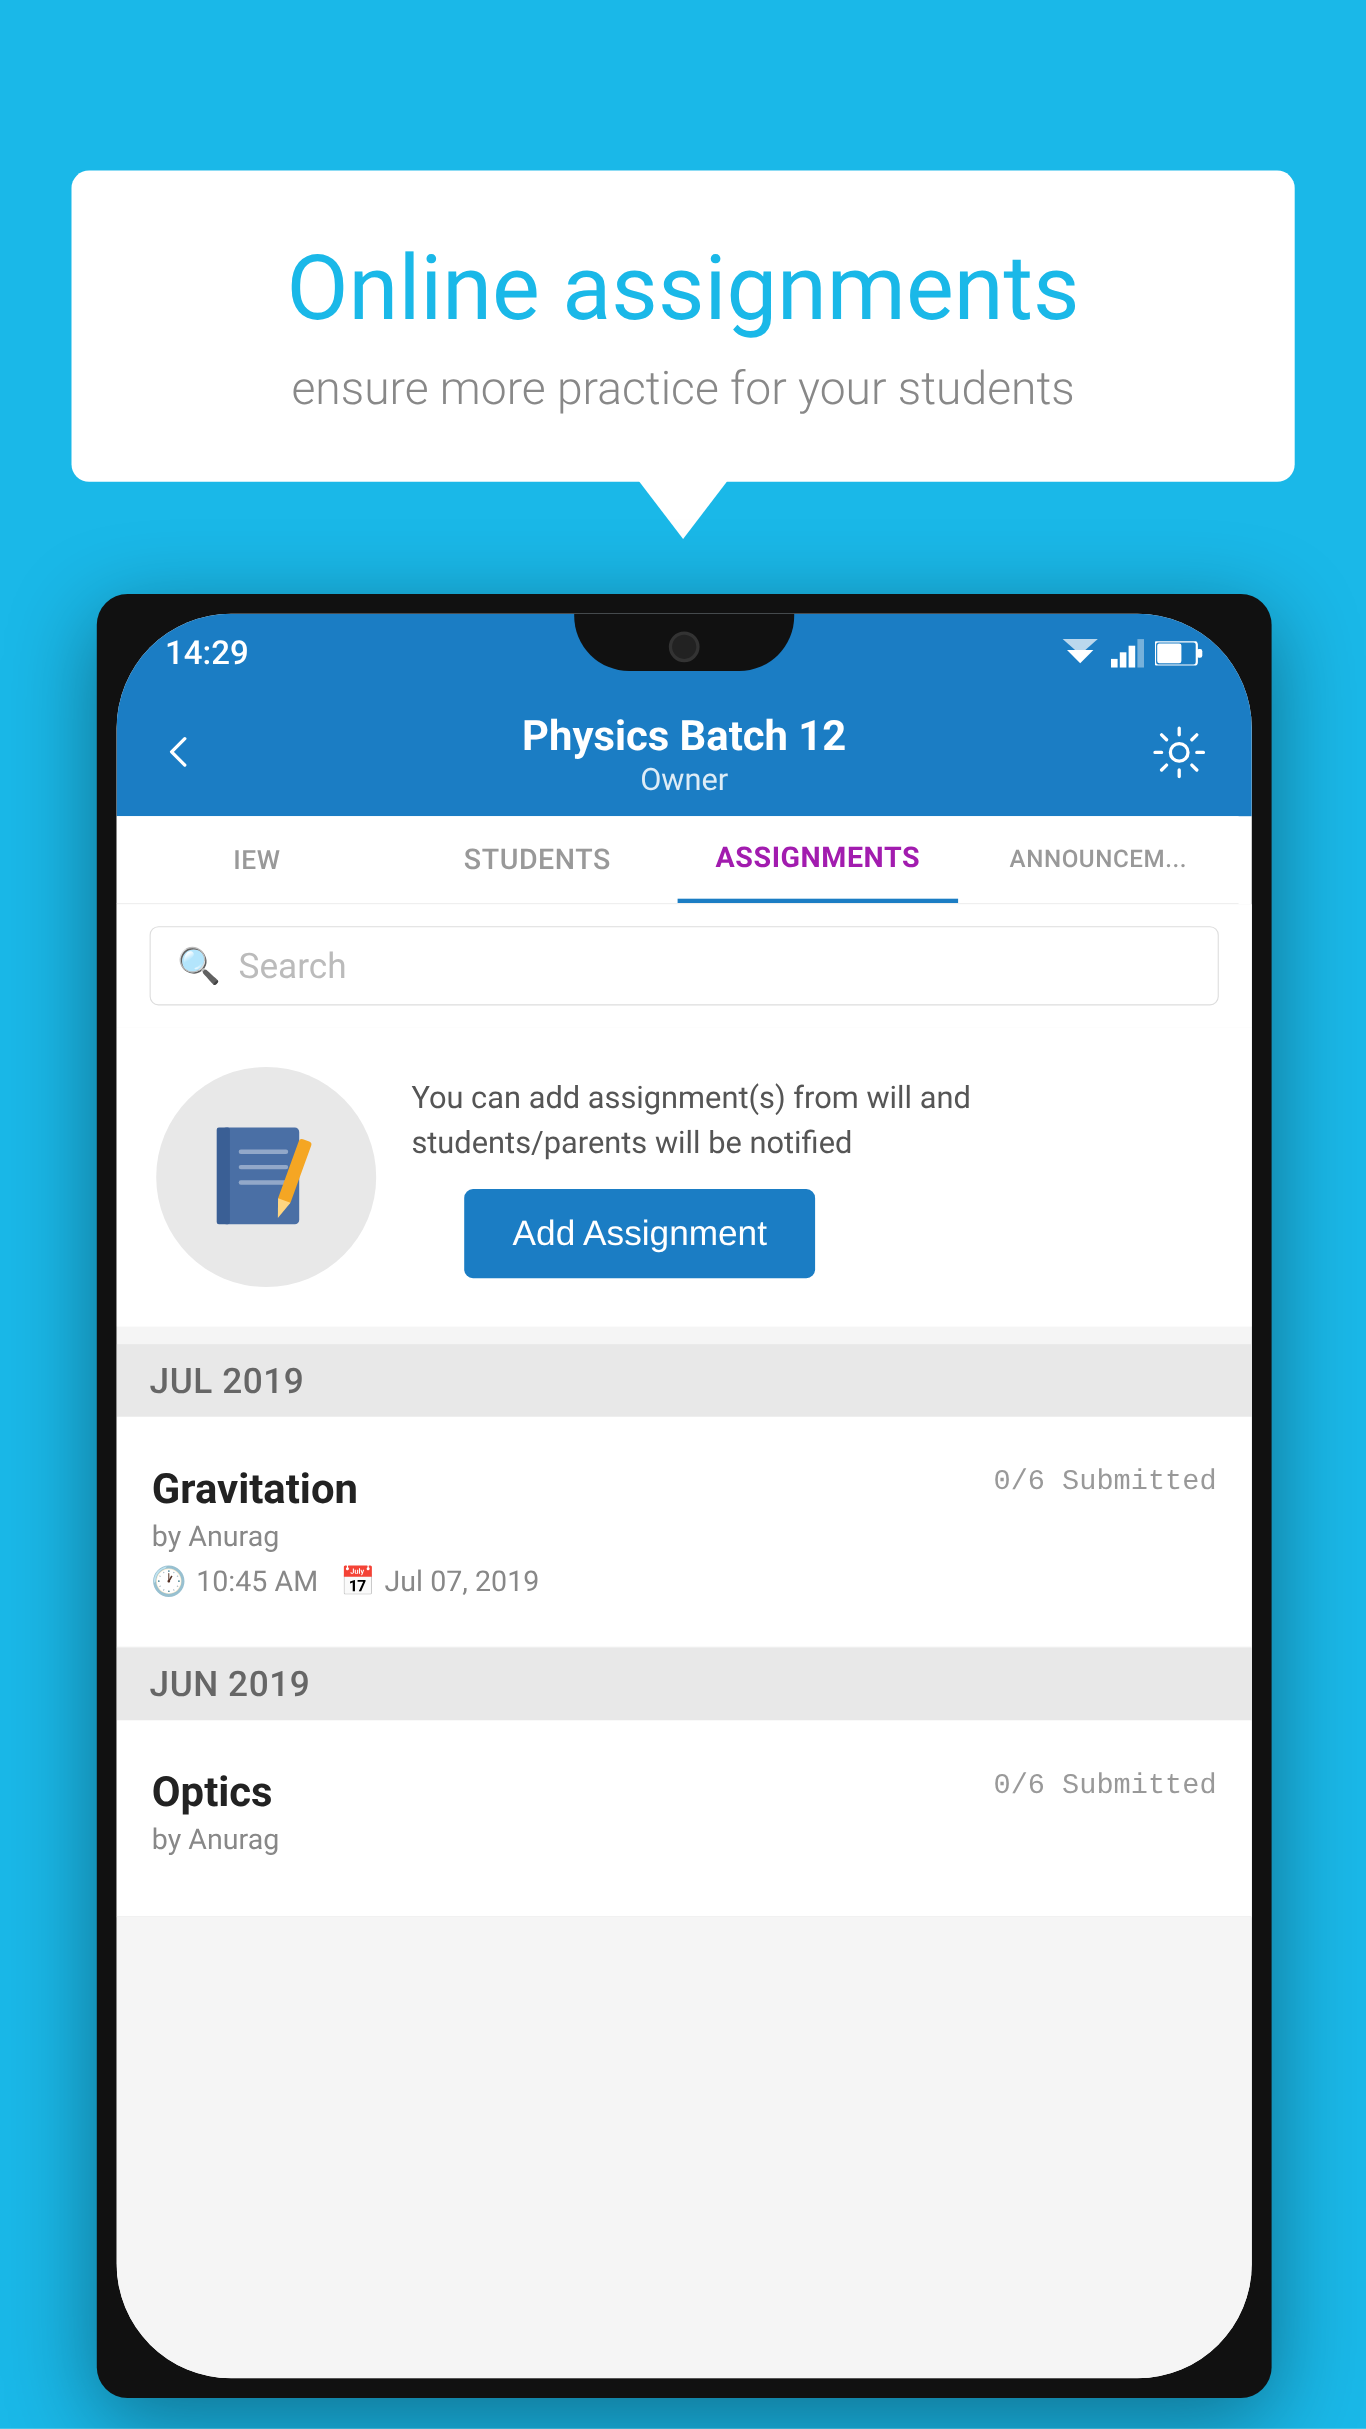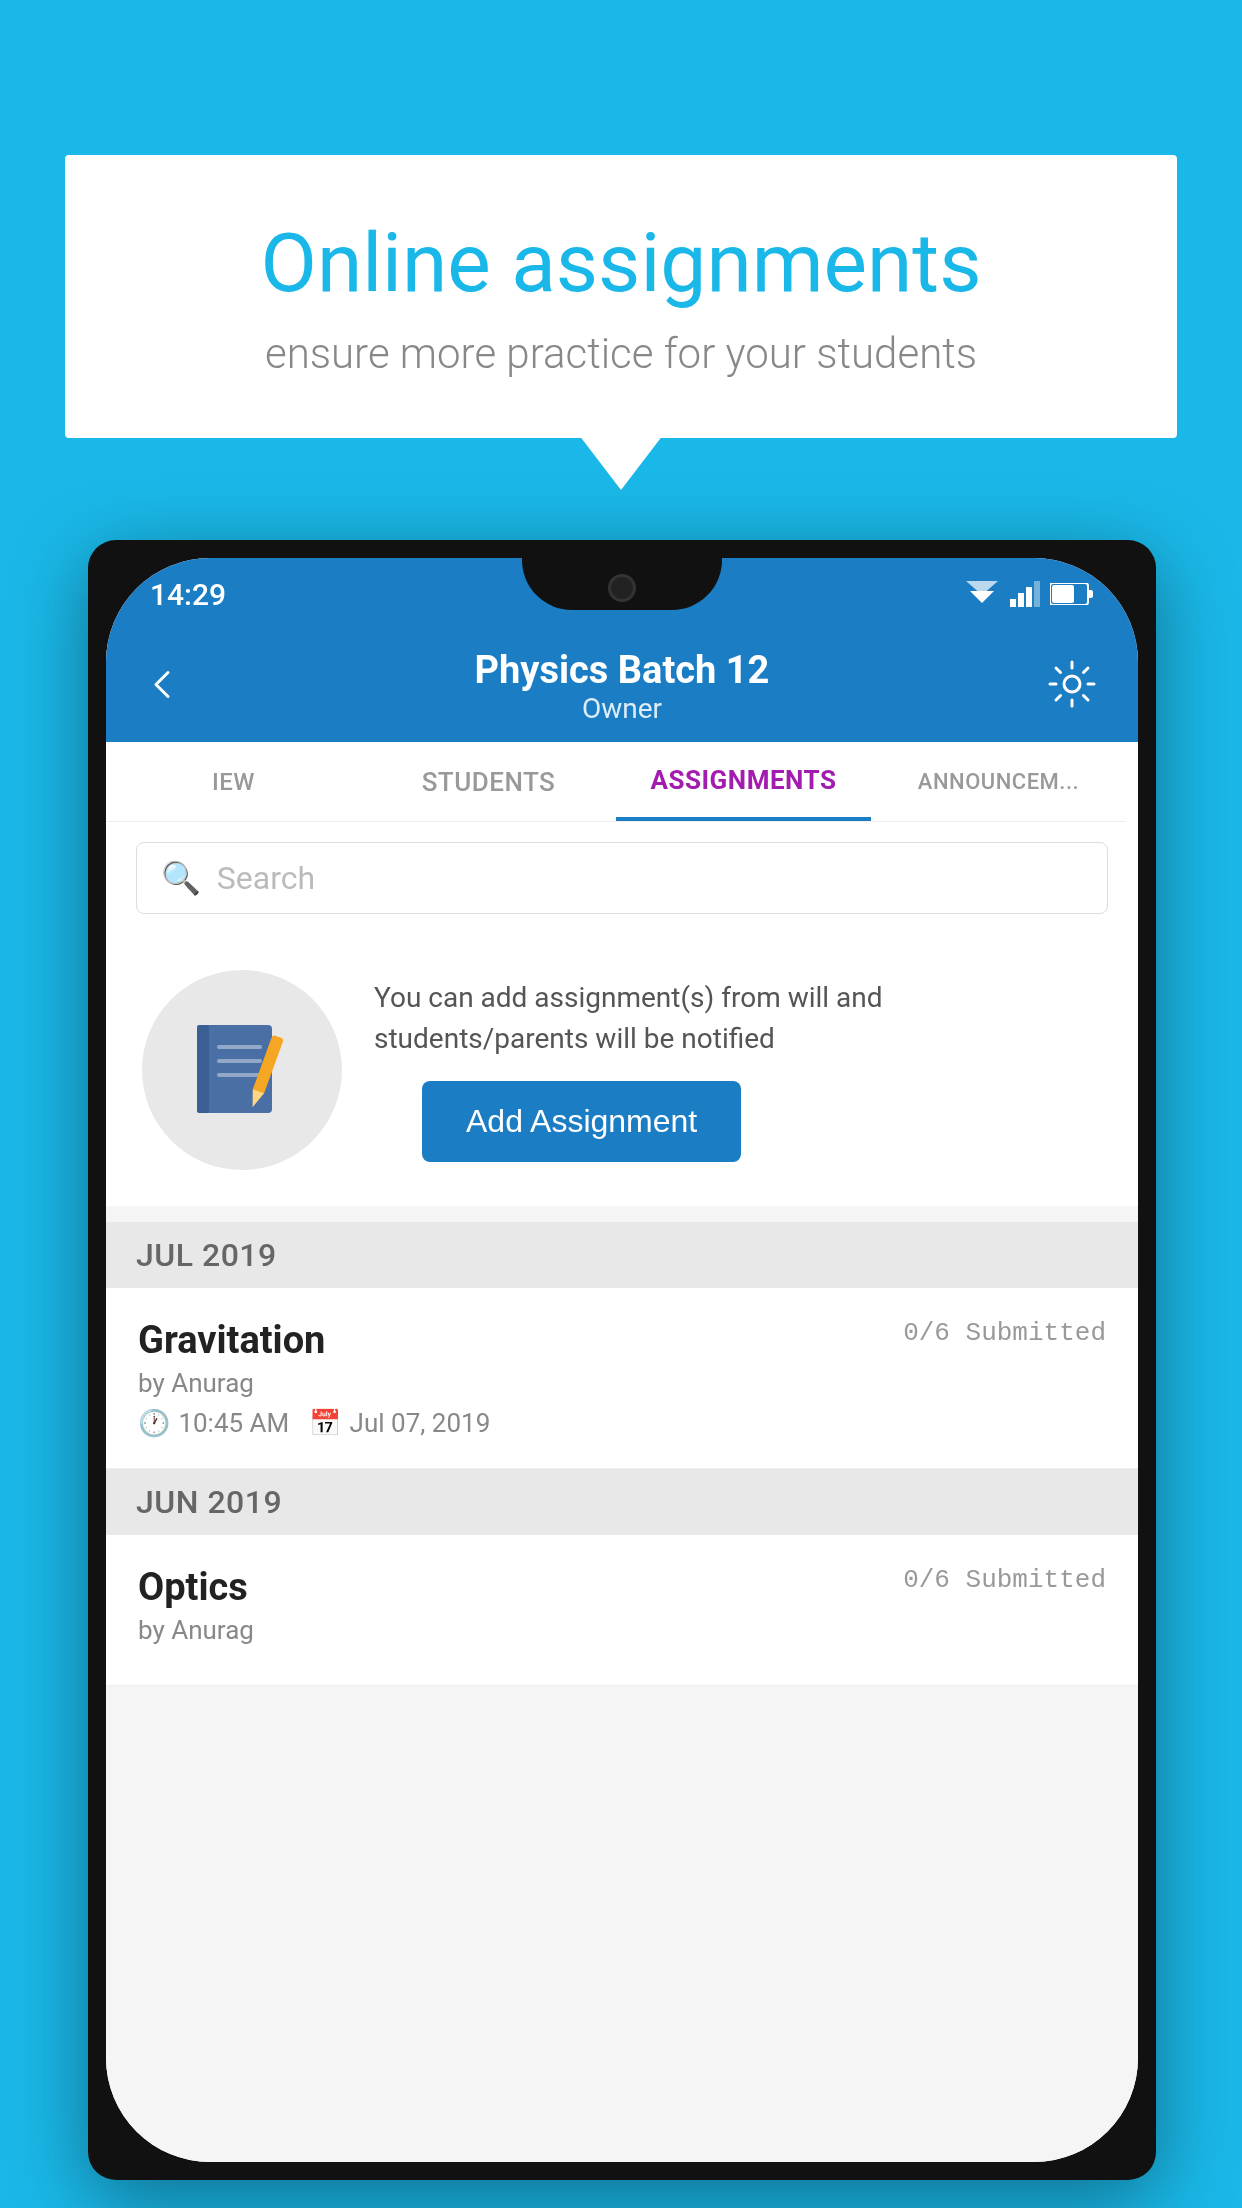--- a/index.html
+++ b/index.html
@@ -14,21 +14,21 @@
 
     
     .speech-bubble-container {
       position: absolute;
       top: 155px;
       left: 65px;
       width: 1112px;
     }
     .speech-bubble {
       background: white;
-      border-radius: 4px;
+      border-radius: 16px;
       padding: 60px 80px;
       text-align: center;
       position: relative;
     }
     .speech-bubble::after {
       content: '';
       position: absolute;
       bottom: -52px;
       left: 50%;
       transform: translateX(-50%);
@@ -280,21 +280,21 @@
       padding: 14px 30px;
       font-size: 32px;
       color: #666;
       font-weight: 500;
       letter-spacing: 0.5px;
     }
 
     
     .assignment-item {
       background: white;
-      padding: 30px 32px;
+      padding: 44px 32px;
       border-bottom: 1px solid #eee;
     }
     .assignment-row1 {
       display: flex;
       justify-content: space-between;
       align-items: flex-start;
       margin-bottom: 6px;
     }
     .assignment-name {
       font-size: 38px;

